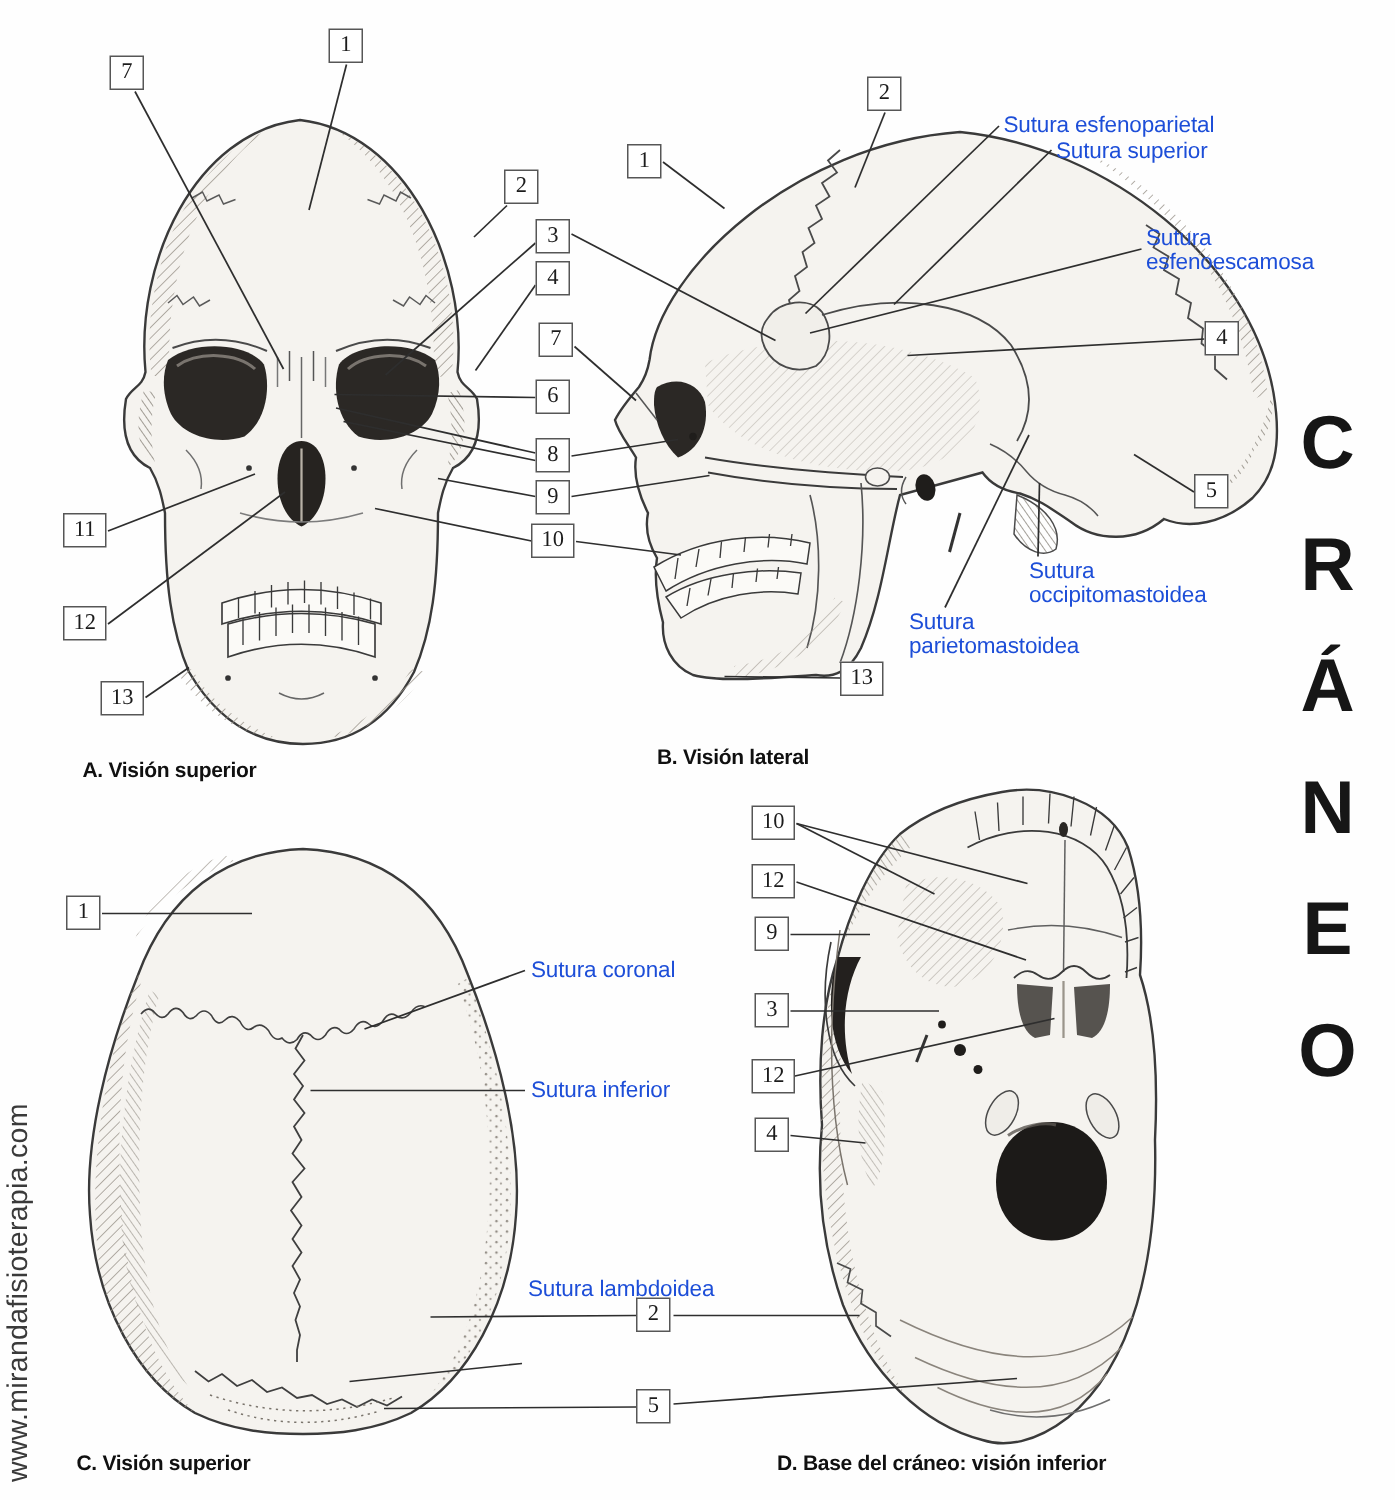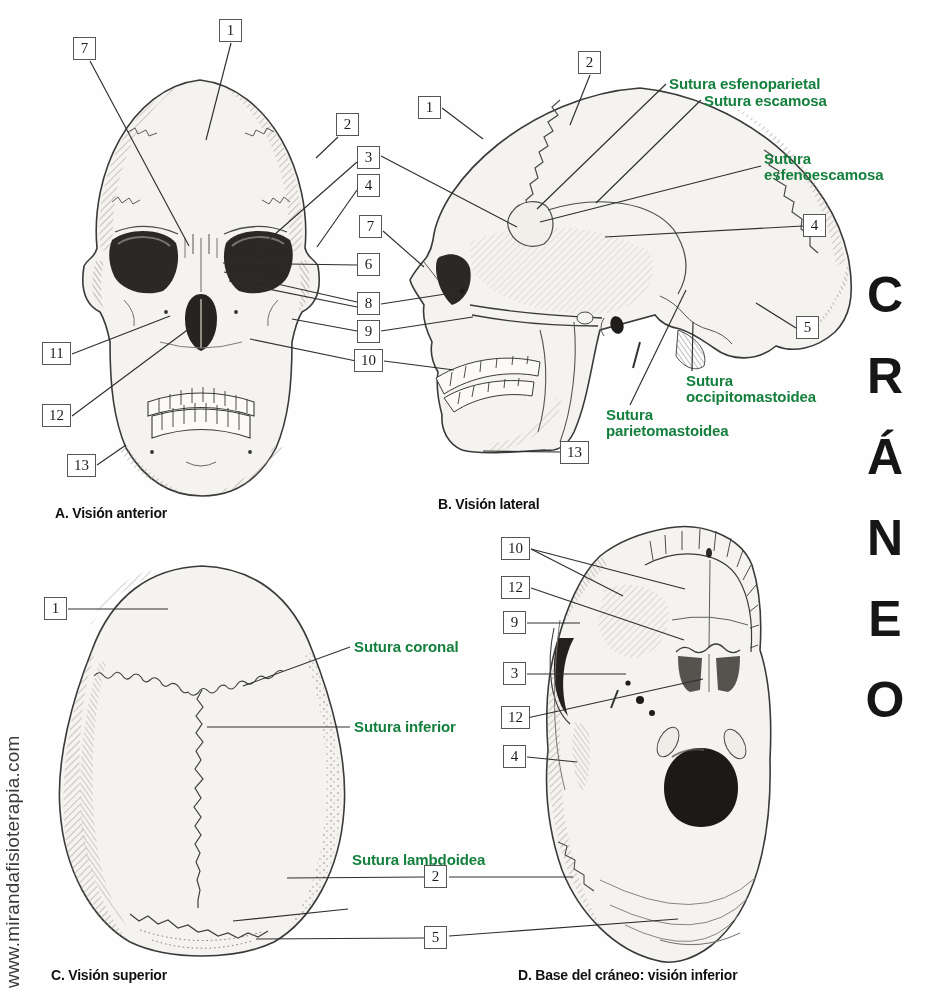--- a/index.html
+++ b/index.html
@@ -3,22 +3,22 @@
 <meta charset="utf-8">
 <style>
   html,body{margin:0;padding:0;background:#ffffff;}
   #stage{position:relative;width:930px;height:1000px;background:#fefefe;overflow:hidden;
          font-family:"Liberation Sans",sans-serif;}
   #art{position:absolute;left:0;top:0;}
   .nbox{position:absolute;box-sizing:border-box;height:23px;min-width:23px;padding:0 4px;
         background:#fff;border:1.5px solid #565656;display:flex;align-items:center;justify-content:center;
         font-family:"Liberation Serif",serif;font-size:15px;color:#1c1c1c;line-height:1;}
   .w2{min-width:29px;}
-  .slabel{position:absolute;font-size:15px;line-height:1.08;color:#15803d;white-space:pre-line;
-          letter-spacing:-0.1px;font-weight:bold;}
+  .slabel{position:absolute;font-size:15px;line-height:1.08;color:#1d4ed8;white-space:pre-line;
+          letter-spacing:-0.1px;}
   .caption{position:absolute;font-size:14px;font-weight:bold;color:#101010;letter-spacing:-0.2px;white-space:nowrap;}
   .vtitle{position:absolute;left:856px;top:270px;width:58px;display:flex;flex-direction:column;
           gap:31px;align-items:center;}
   .vtitle span{font-size:50px;font-weight:800;color:#161616;line-height:50px;
                font-family:"Liberation Sans",sans-serif;}
   .watermark{position:absolute;left:2px;top:688px;height:300px;width:26px;
              writing-mode:vertical-rl;transform:rotate(180deg);font-size:19px;color:#3a3a3a;
              letter-spacing:0.2px;}
 </style>
 </head>
@@ -263,32 +263,32 @@
   <div class="nbox" style="left:424px;top:926px">5</div>
 
   <div class="nbox w2" style="left:501px;top:537px">10</div>
   <div class="nbox w2" style="left:501px;top:576px">12</div>
   <div class="nbox" style="left:503px;top:611px">9</div>
   <div class="nbox" style="left:503px;top:662px">3</div>
   <div class="nbox w2" style="left:501px;top:706px">12</div>
   <div class="nbox" style="left:503px;top:745px">4</div>
 
   <div class="slabel" style="left:669px;top:76px">Sutura esfenoparietal</div>
-  <div class="slabel" style="left:704px;top:93px">Sutura escamosa</div>
+  <div class="slabel" style="left:704px;top:93px">Sutura superior</div>
   <div class="slabel" style="left:764px;top:151px">Sutura
 esfenoescamosa</div>
   <div class="slabel" style="left:686px;top:373px">Sutura
 occipitomastoidea</div>
   <div class="slabel" style="left:606px;top:407px">Sutura
 parietomastoidea</div>
   <div class="slabel" style="left:354px;top:639px">Sutura coronal</div>
   <div class="slabel" style="left:354px;top:719px">Sutura inferior</div>
   <div class="slabel" style="left:352px;top:852px">Sutura lambdoidea</div>
 
-  <div class="caption" style="left:55px;top:505px">A. Visión anterior</div>
+  <div class="caption" style="left:55px;top:505px">A. Visión superior</div>
   <div class="caption" style="left:438px;top:496px">B. Visión lateral</div>
   <div class="caption" style="left:51px;top:967px">C. Visión superior</div>
   <div class="caption" style="left:518px;top:967px">D. Base del cráneo: visión inferior</div>
 
   <div class="vtitle">
     <span>C</span>
     <span>R</span>
     <span>Á</span>
     <span>N</span>
     <span>E</span>

